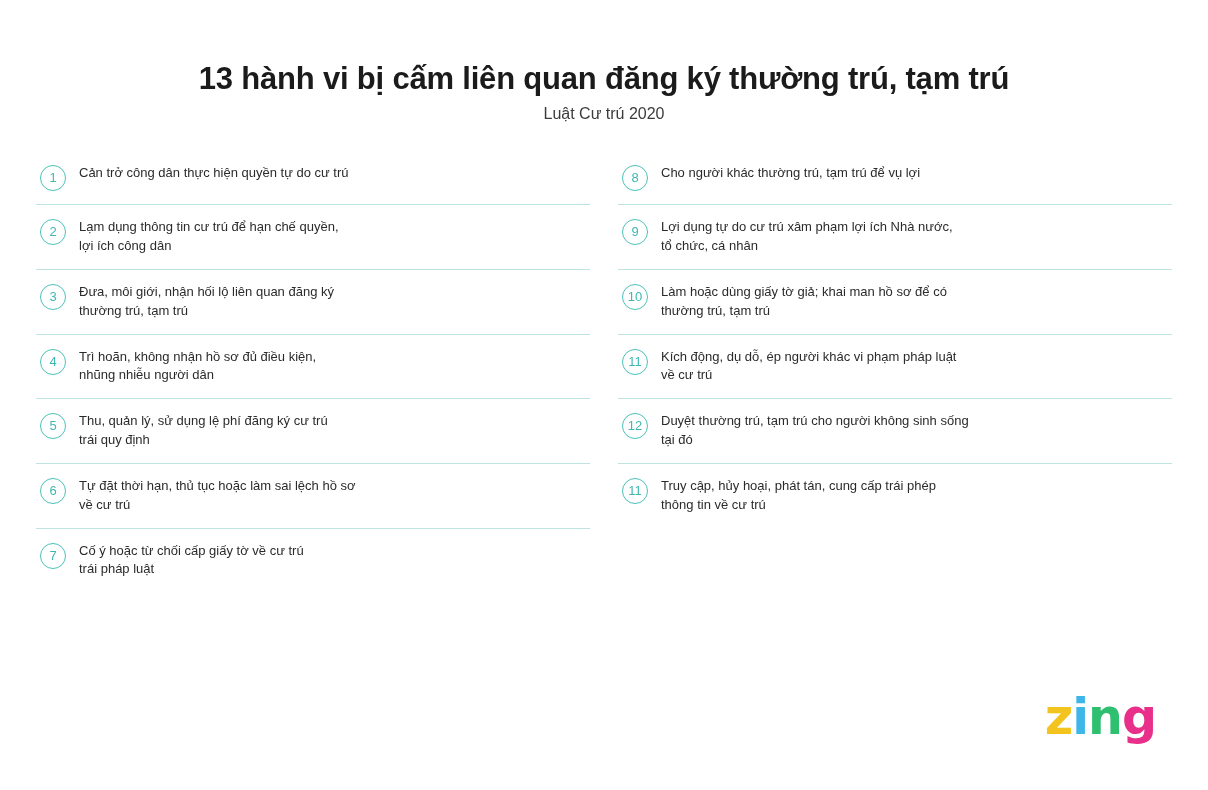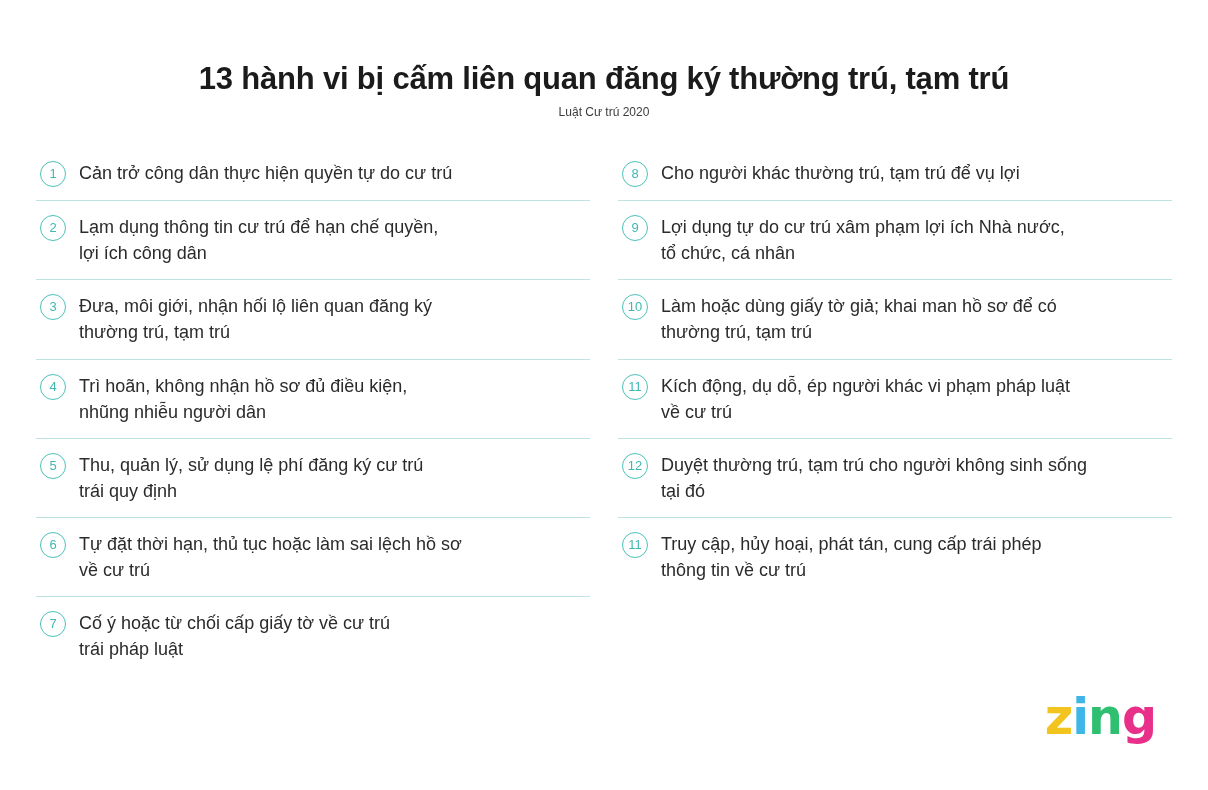--- a/index.html
+++ b/index.html
@@ -26,21 +26,21 @@
   }
   .title {
     font-size: 31px;
     font-weight: bold;
     color: #1b1b1b;
     letter-spacing: -0.2px;
     line-height: 1.2;
     margin: 0;
   }
   .subtitle {
-    font-size: 12px;
+    font-size: 16px;
     font-weight: normal;
     color: #3c3c3c;
     margin: 8px 0 0 0;
   }
   .columns {
     display: flex;
     margin-top: 28px;
     padding: 0 36px;
     box-sizing: border-box;
     gap: 28px;
@@ -69,21 +69,21 @@
     color: #3fb8b1;
     font-size: 13px;
     line-height: 24px;
     text-align: center;
     margin-right: 13px;
     margin-top: 2px;
     box-sizing: border-box;
     font-weight: normal;
   }
   .item-text {
-    font-size: 18px;
+    font-size: 13px;
     line-height: 1.45;
     color: #2b2b2b;
     padding-top: 1px;
     white-space: pre-line;
   }
   .logo {
     position: absolute;
     right: 52px;
     bottom: 48px;
     font-size: 49px;

